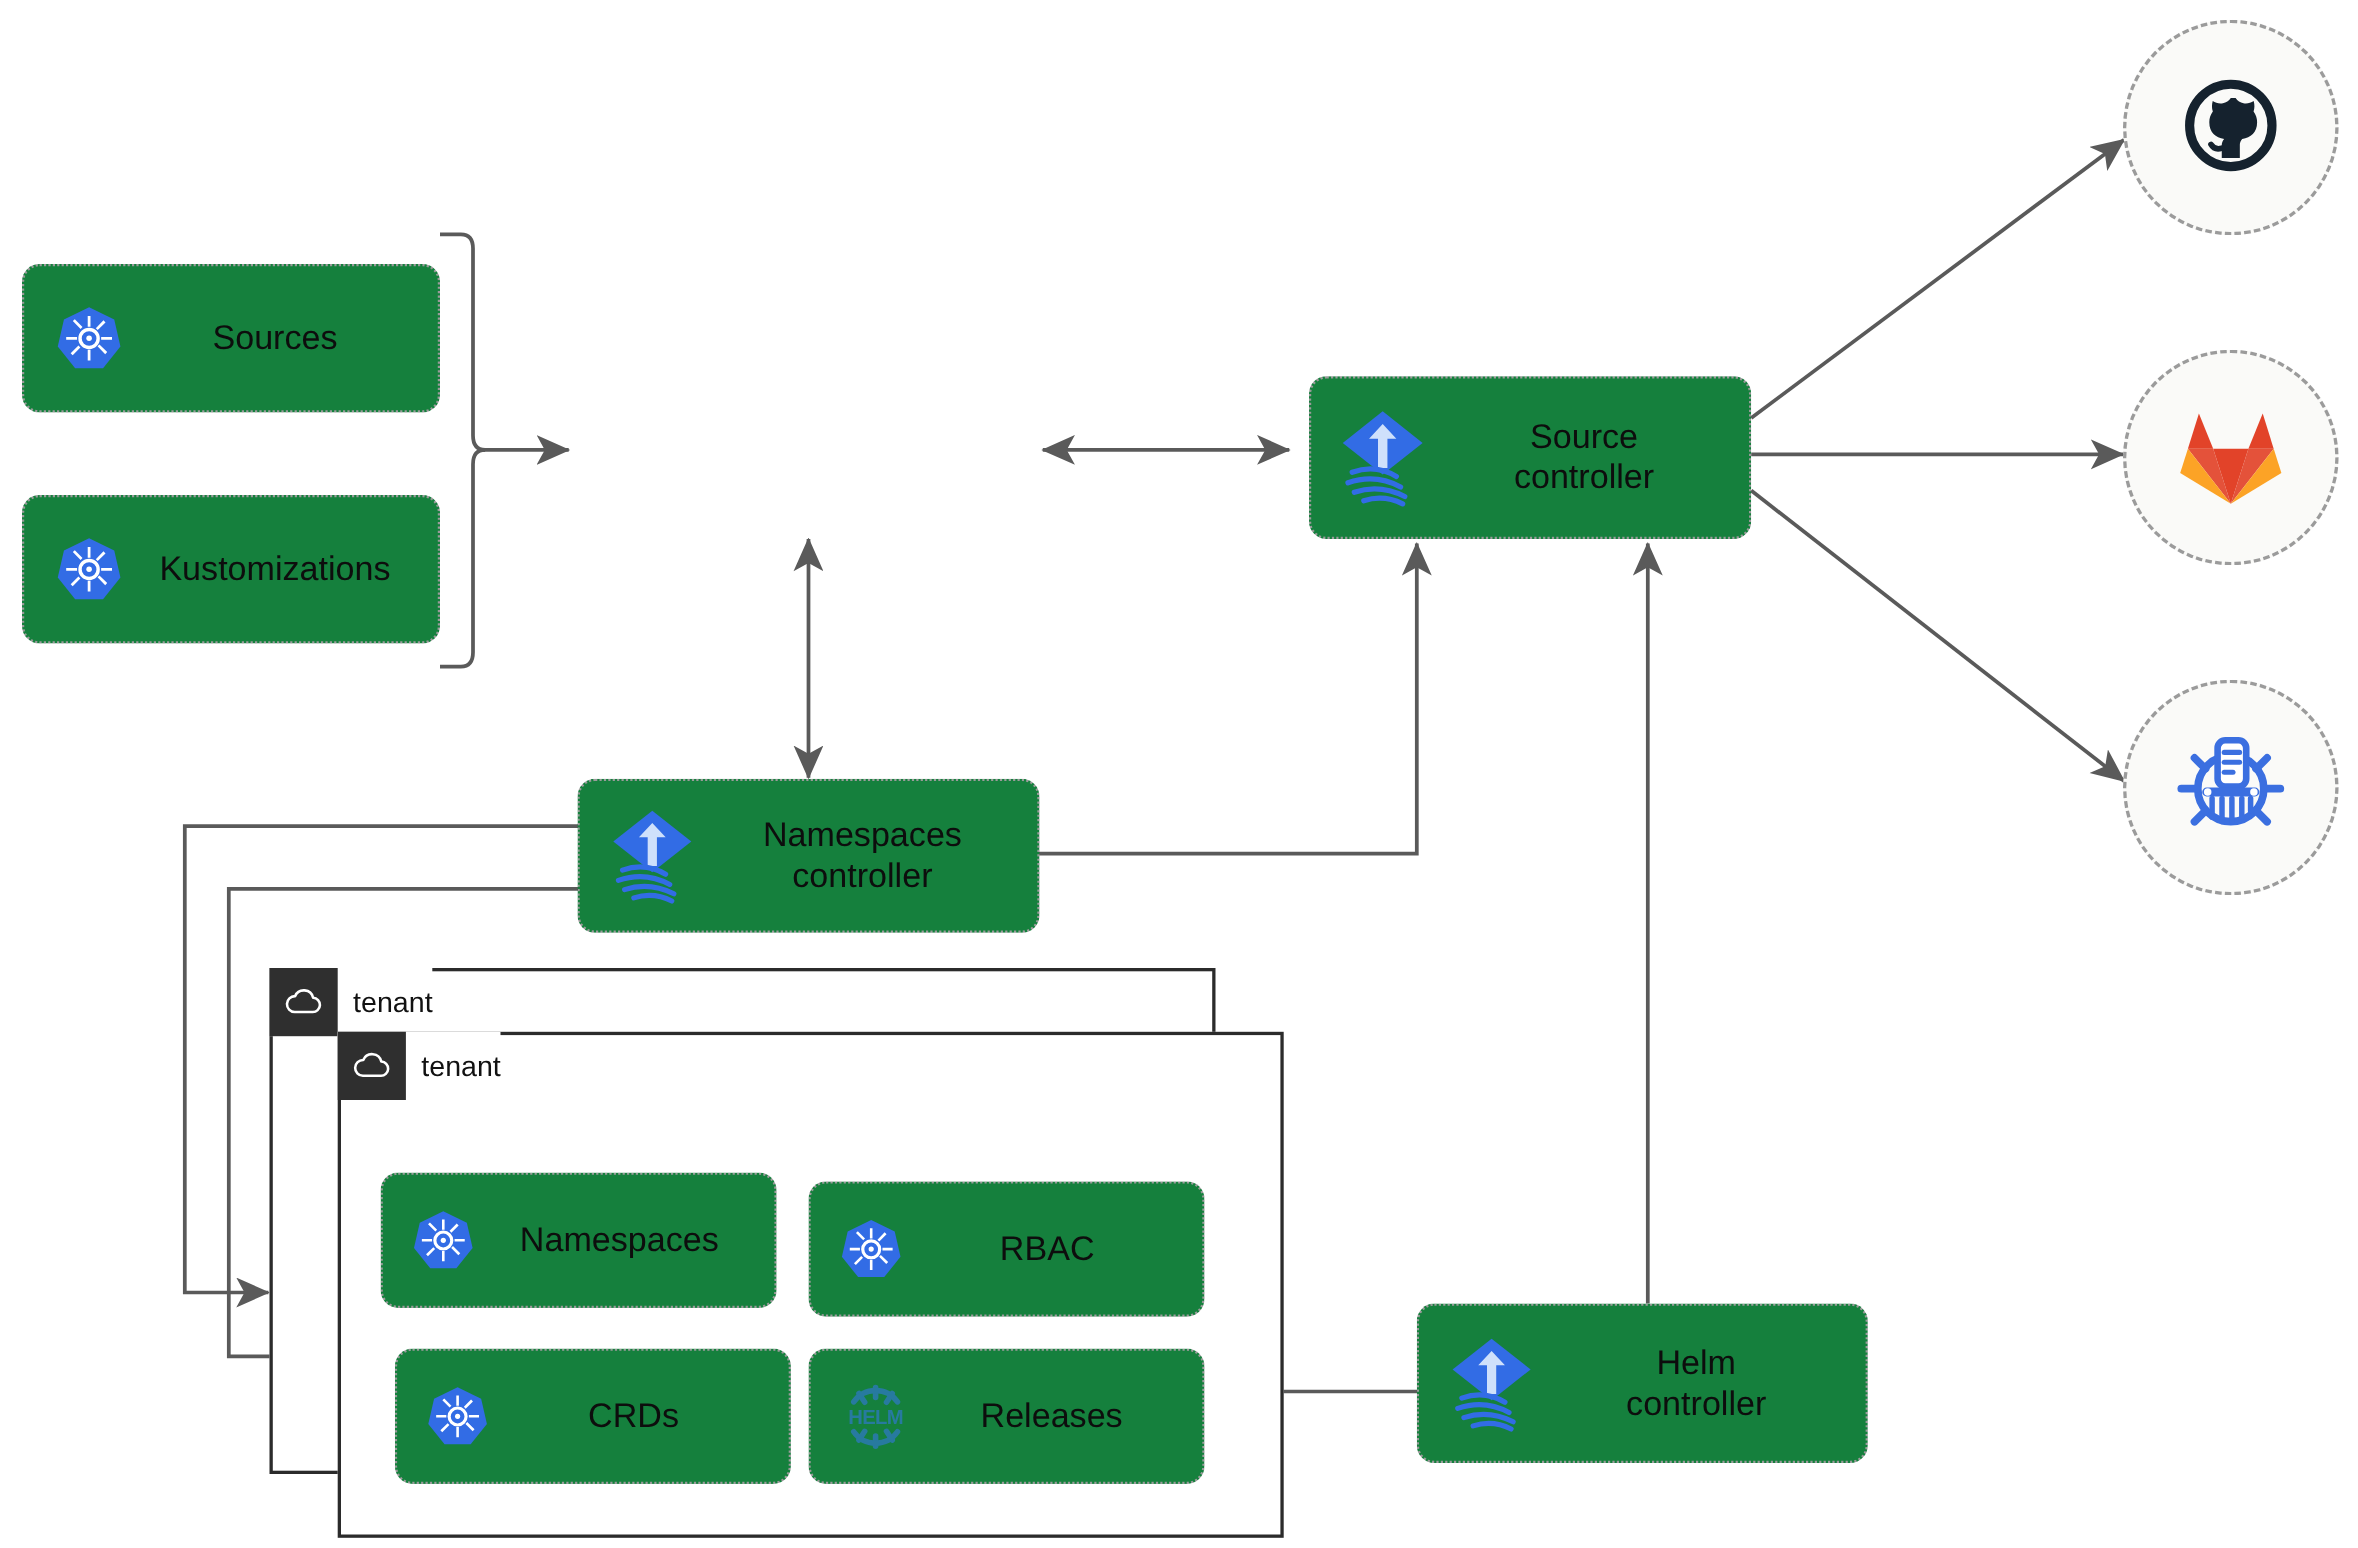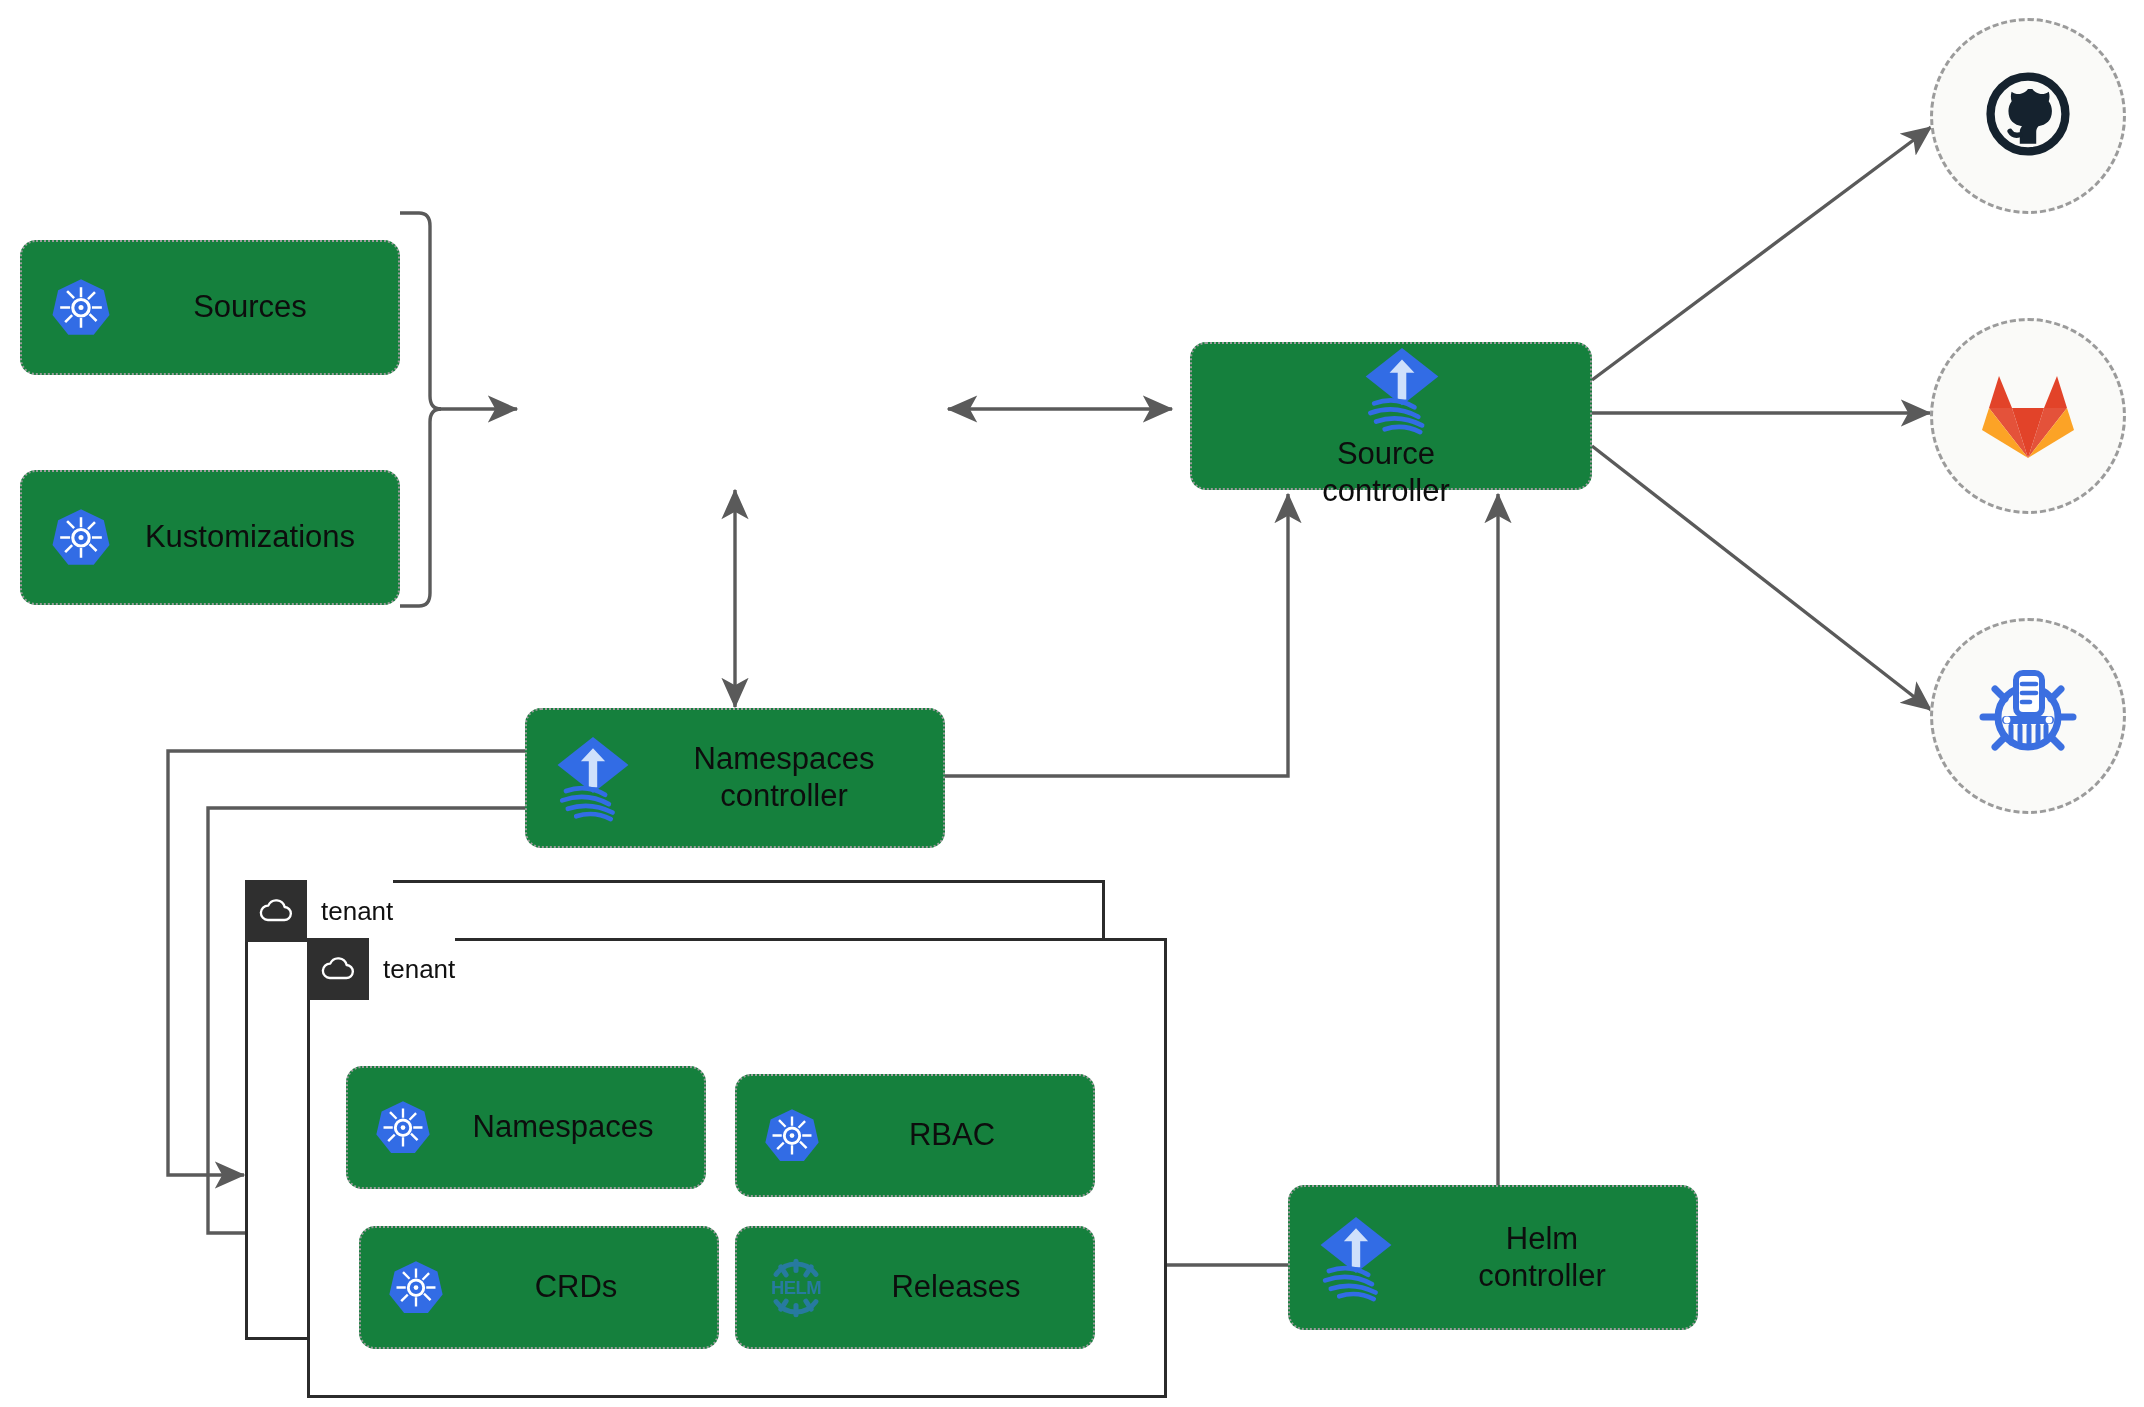--- a/index.html
+++ b/index.html
@@ -122,37 +122,37 @@
           <circle cx="32" cy="31.5" r="2.6"></circle>
           <path d="M30.7 10.6h2.6v10.2h-2.6zM30.7 42.2h2.6v10.2h-2.6zM10.5 30.2h10.2v2.6H10.5zM43.3 30.2h10.2v2.6H43.3z"></path>
           <path d="M16.7 15.4l1.9-1.8 7.2 7.3-1.8 1.8zM39.9 39.1l1.8-1.8 7.3 7.2-1.9 1.9zM16.6 47.5l-1.9-1.9 7.3-7.2 1.8 1.8zM40.1 23.8l-1.8-1.8 7.2-7.3 1.9 1.9z"></path>
           <path d="M32 21.6a10.1 10.1 0 100 20.2 10.1 10.1 0 000-20.2zm0 3.2a6.9 6.9 0 110 13.8 6.9 6.9 0 010-13.8z"></path>
         </g>
       </svg>
     </span>
     <span class="lbl">Sources</span>
   </div>
 
-  <div class="node" style="left:20px;top:470px;width:380px;height:135px;align-items:center;">
+  <div class="node" style="left:20px;top:450px;width:380px;height:135px;align-items:center;">
     <span class="ico" style="margin-left:28px;">
       <svg class="k8s-svg" width="62" height="62" viewBox="0 0 64 64" aria-hidden="true">
         <path d="M32 2.4 55.6 13.8 61.4 39.2 45.1 59.6 18.9 59.6 2.6 39.2 8.4 13.8Z" fill="#326CE5"></path>
         <g fill="#fff">
           <circle cx="32" cy="31.5" r="2.6"></circle>
           <path d="M30.7 10.6h2.6v10.2h-2.6zM30.7 42.2h2.6v10.2h-2.6zM10.5 30.2h10.2v2.6H10.5zM43.3 30.2h10.2v2.6H43.3z"></path>
           <path d="M16.7 15.4l1.9-1.8 7.2 7.3-1.8 1.8zM39.9 39.1l1.8-1.8 7.3 7.2-1.9 1.9zM16.6 47.5l-1.9-1.9 7.3-7.2 1.8 1.8zM40.1 23.8l-1.8-1.8 7.2-7.3 1.9 1.9z"></path>
           <path d="M32 21.6a10.1 10.1 0 100 20.2 10.1 10.1 0 000-20.2zm0 3.2a6.9 6.9 0 110 13.8 6.9 6.9 0 010-13.8z"></path>
         </g>
       </svg>
     </span>
     <span class="lbl">Kustomizations</span>
   </div>
 
 
-  <div class="node" style="left:1190px;top:342px;width:402px;height:148px;flex-direction:column;">
+  <div class="node" style="left:1190px;top:342px;width:402px;height:148px;">
     <span class="ico" style="margin-left:22px;">
       <svg width="86" height="92" viewBox="0 0 90 96" aria-hidden="true">
         <path d="M45 4 83 34 45 64 7 34Z" fill="#326CE5"></path>
         <path d="M45 16 58 30 49.5 30 49.5 58 40.5 58 40.5 30 32 30Z" fill="#cfe0fb"></path>
         <g stroke="#326CE5" stroke-width="5" fill="none" stroke-linecap="round">
           <path d="M16 62 Q 38 54 58 66"></path>
           <path d="M12 72 Q 38 63 62 76"></path>
           <path d="M18 81 Q 42 73 66 85"></path>
           <path d="M27 89 Q 46 83 64 92"></path>
         </g>

